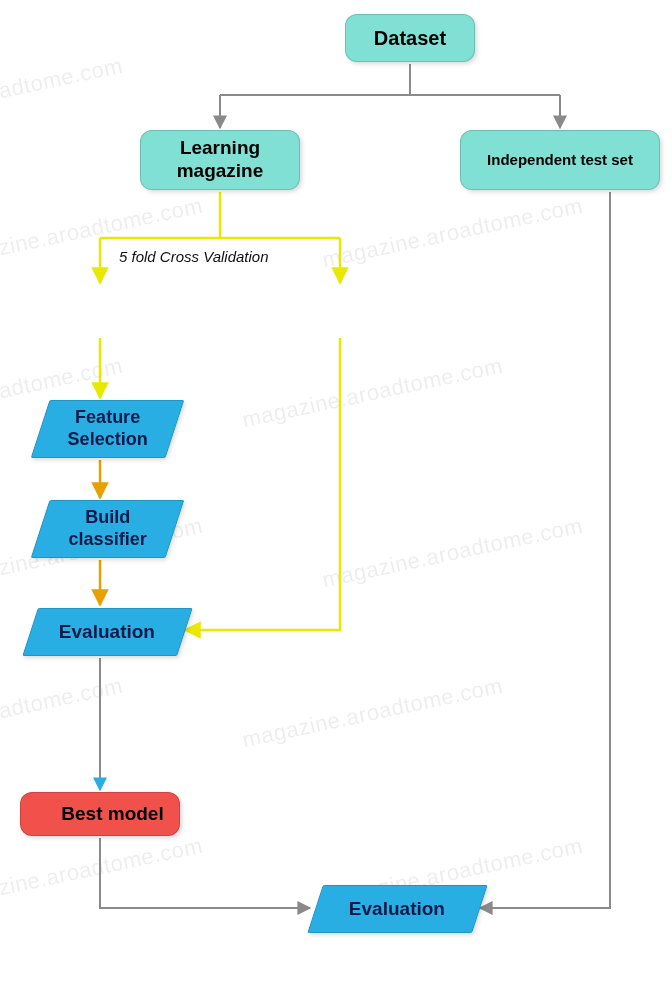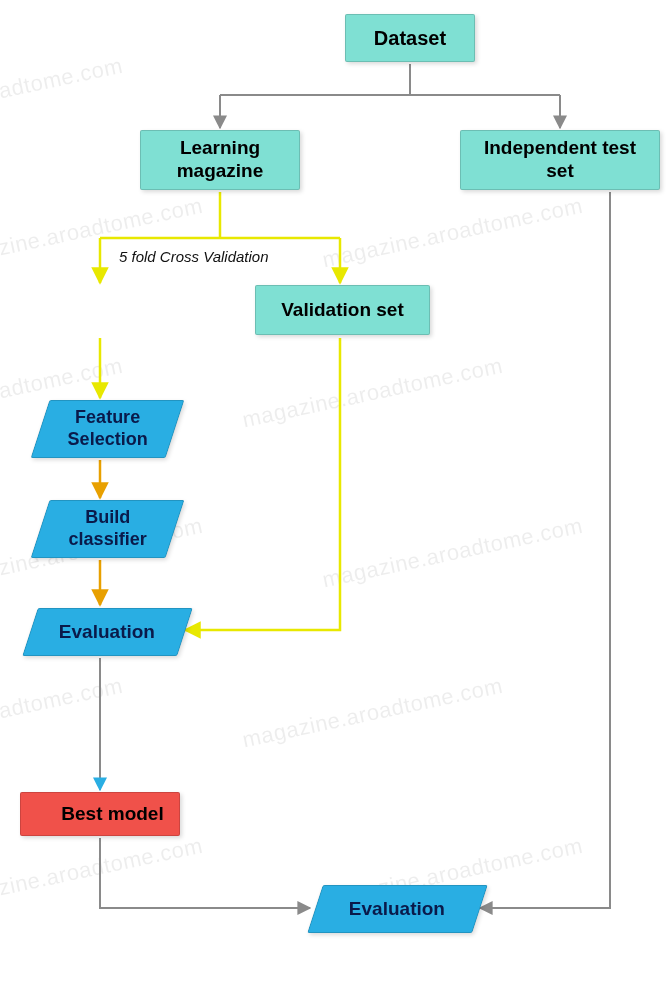--- a/index.html
+++ b/index.html
@@ -16,21 +16,21 @@
     width: 672px;
     height: 985px;
   }
   .box {
     position: absolute;
     display: flex;
     align-items: center;
     justify-content: center;
     text-align: center;
     font-weight: bold;
-    border-radius: 2px;
+    border-radius: 12px;
     border: 1px solid rgba(0,0,0,0.15);
     box-shadow: 2px 2px 4px rgba(0,0,0,0.15);
     padding: 6px 10px;
     line-height: 1.2;
   }
   .teal { background: #7FE0D3; color: #000; }
   .blue { background: #29AEE3; color: #0a1a4a; }
   .red  { background: #F0514A; color: #000; padding-left: 35px; }
 
   .parallelogram {
@@ -129,26 +129,25 @@
 
     <path d="M 100 838 L 100 908 L 310 908" stroke="#8A8A8A" stroke-width="2" fill="none" marker-end="url(#arrow-gray)"></path>
 
     <path d="M 610 192 L 610 908 L 480 908" stroke="#8A8A8A" stroke-width="2" fill="none" marker-end="url(#arrow-gray)"></path>
   </svg>
 
   <div class="box teal" style="left:345px; top:14px; width:130px; height:48px; font-size:20px;">Dataset</div>
 
   <div class="box teal" style="left:140px; top:130px; width:160px; height:60px; font-size:19px;">Learning magazine</div>
 
-  <div class="box teal" style="left:460px; top:130px; width:200px; height:60px; font-size:19px;">Independent test set</div>
+  <div class="box teal" style="left:460px; top:130px; width:200px; height:60px; font-size:15px;">Independent test set</div>
 
   <div class="label" style="left:119px; top:248px;">5 fold Cross Validation</div>
 
 
-  <div class="box teal" style="left:255px; top:285px; width:175px; height:50px; font-size:19px;">Validation set</div>
 
   <div class="box blue parallelogram" style="left:40px; top:400px; width:135px; height:58px; font-size:18px;">
     <span>Feature Selection</span>
   </div>
 
   <div class="box blue parallelogram" style="left:40px; top:500px; width:135px; height:58px; font-size:18px;">
     <span>Build classifier</span>
   </div>
 
   <div class="box blue parallelogram" style="left:30px; top:608px; width:155px; height:48px; font-size:19px;">

